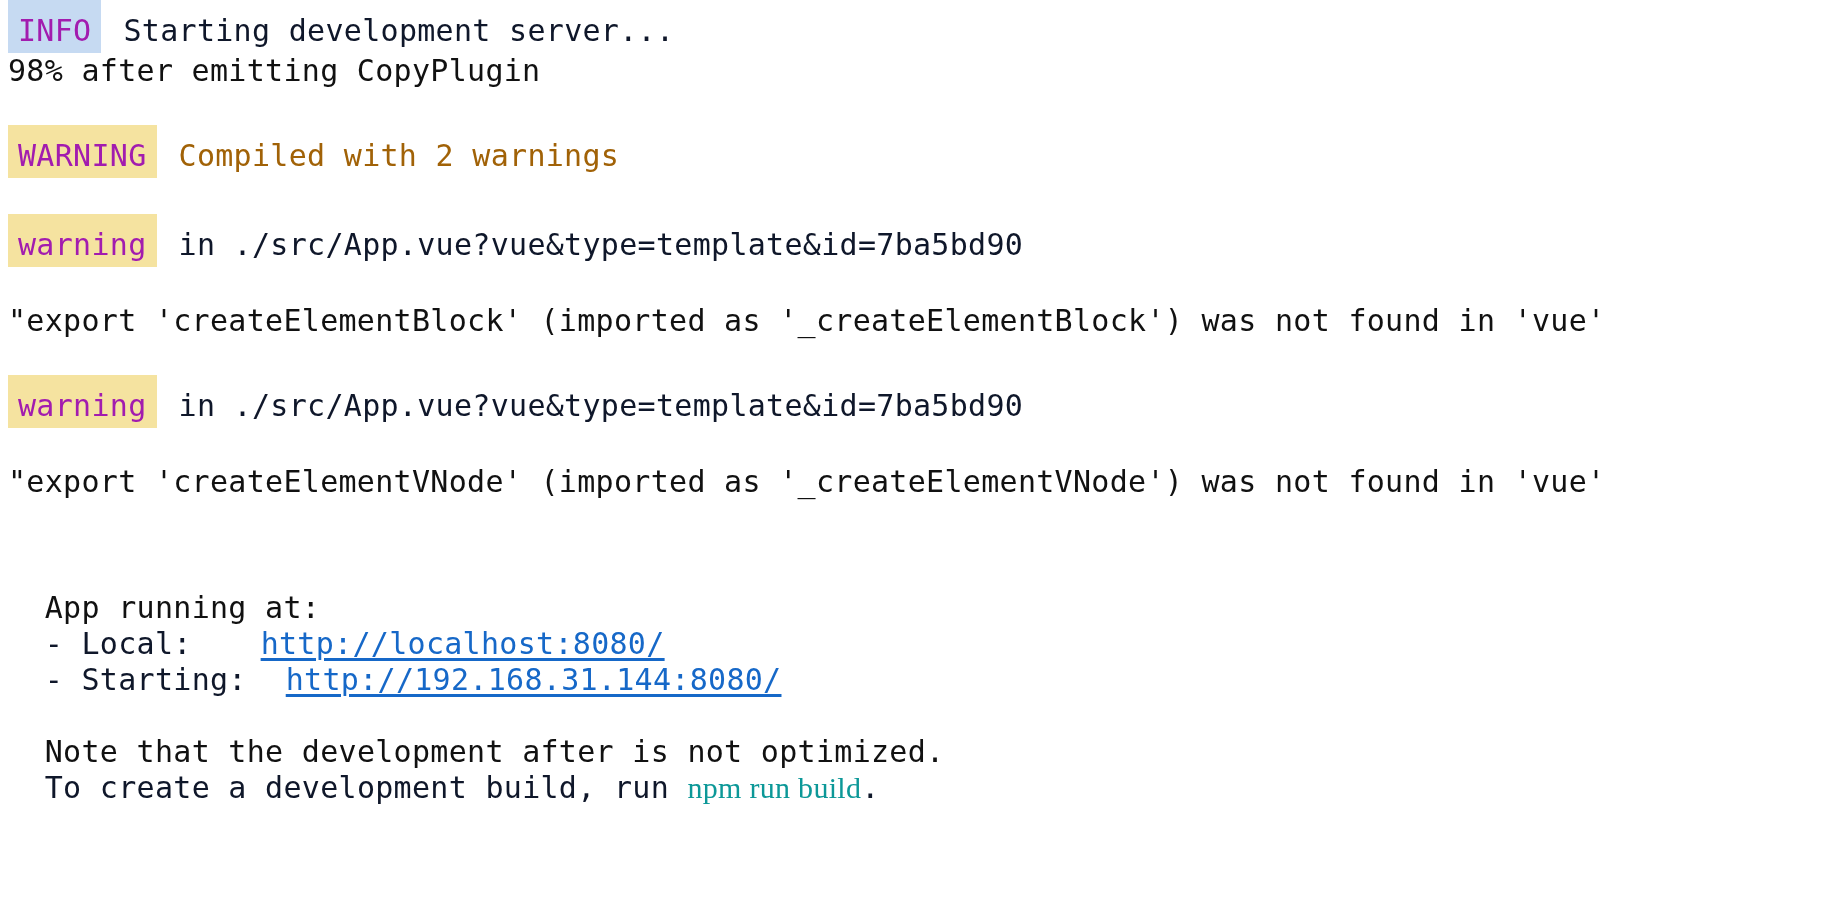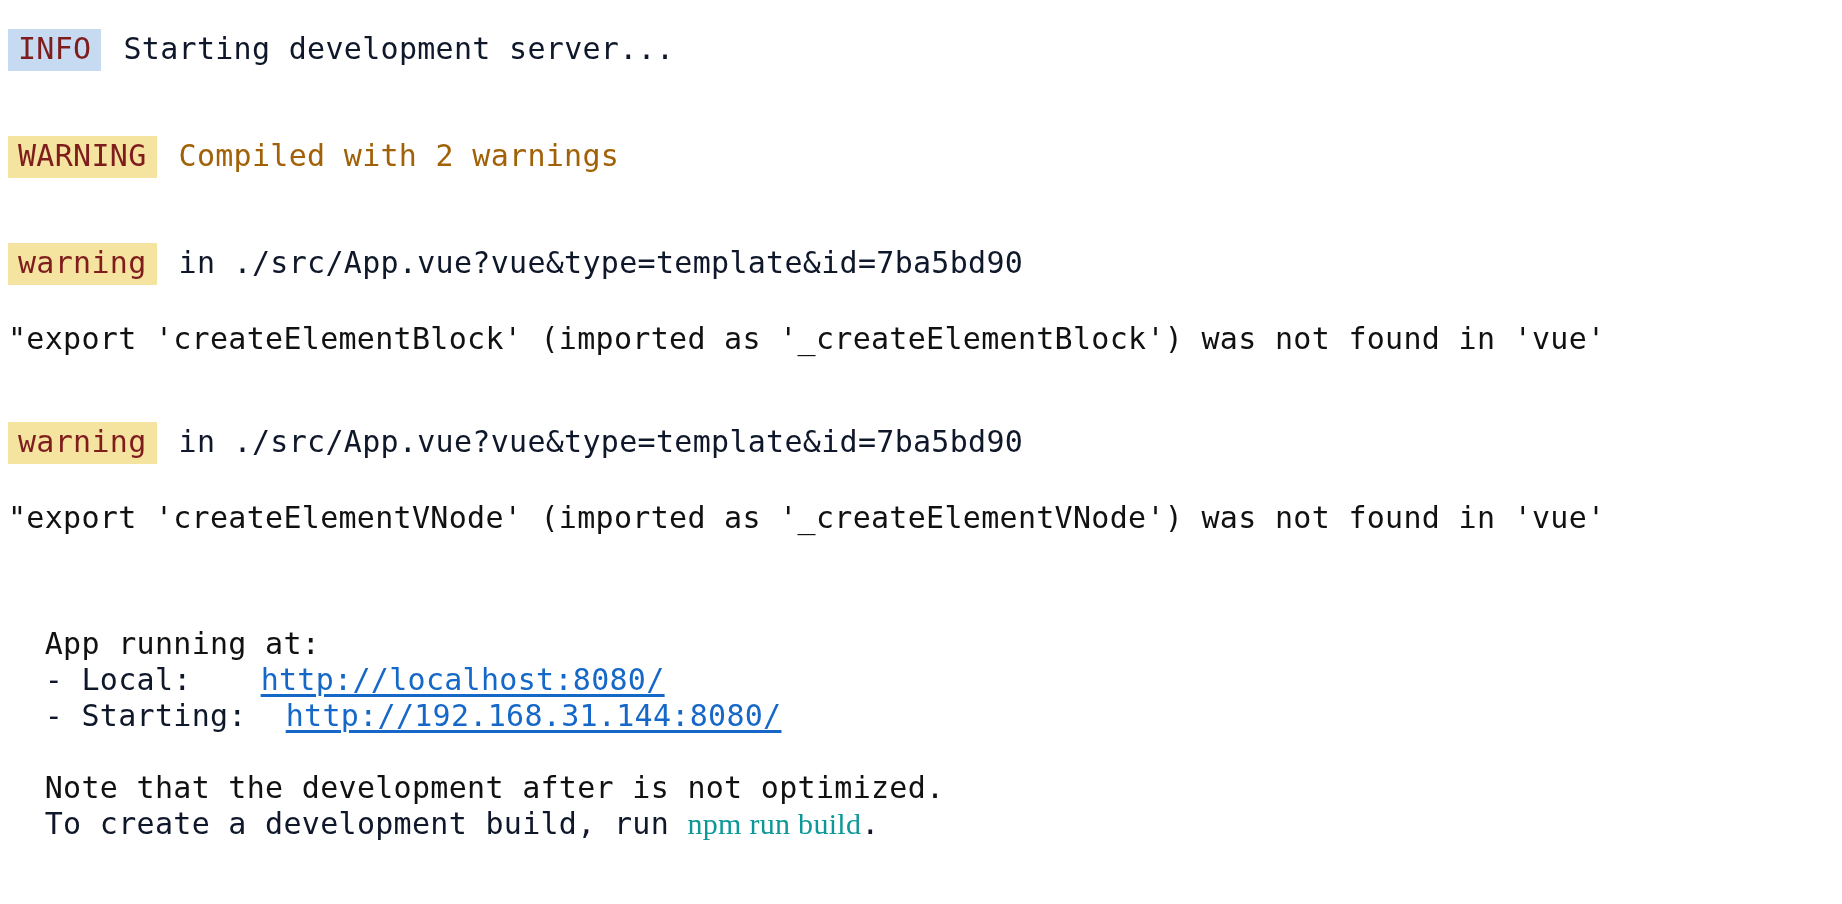--- a/index.html
+++ b/index.html
@@ -36,27 +36,26 @@
 
   .line.blank {
     height: 36px;
   }
   .line.blank-sm {
     height: 18px;
   }
 
   .badge {
     display: inline-block;
-    padding: 2px 10px 4px 10px;
+    padding: 13px 10px 4px 10px;
     font-family: "DejaVu Sans Mono", "Liberation Mono", monospace;
     font-size: 30px;
     line-height: 36px;
-    color: #7f1d1d;
+    color: #a21caf;
     vertical-align: baseline;
-    margin-top: 29px;
   }
   .badge-info {
     background: #c6daf2;
   }
   .badge-warning {
     background: #f5e3a0;
   }
   .badge-warning-lc {
     background: #f5e3a0;
   }
@@ -81,20 +80,21 @@
   .sp-1 { display: inline-block; width: 14px; }
   .sp-2 { display: inline-block; width: 22px; }
 </style>
 </head>
 <body>
 
 <div class="terminal">
 
   <div class="line"><span class="badge badge-info">INFO</span><span class="sp-2"></span><span class="txt-plain">Starting development server...</span></div>
 
+  <div class="line">98% after emitting CopyPlugin</div>
 
   <div class="line blank"></div>
 
   <div class="line"><span class="badge badge-warning">WARNING</span><span class="sp-2"></span><span class="txt-warning">Compiled with 2 warnings</span></div>
 
   <div class="line blank"></div>
 
   <div class="line"><span class="badge badge-warning-lc">warning</span><span class="sp-2"></span><span class="txt-plain">in ./src/App.vue?vue&amp;type=template&amp;id=7ba5bd90</span></div>
 
   <div class="line blank"></div>

